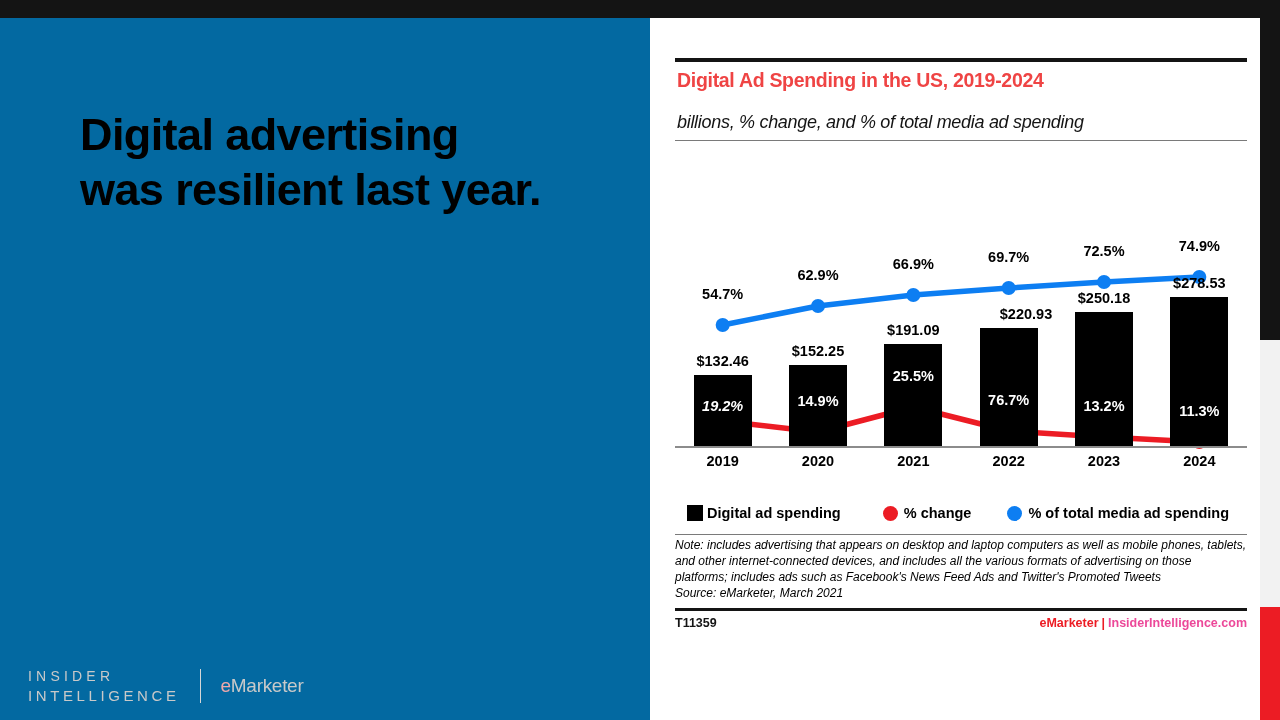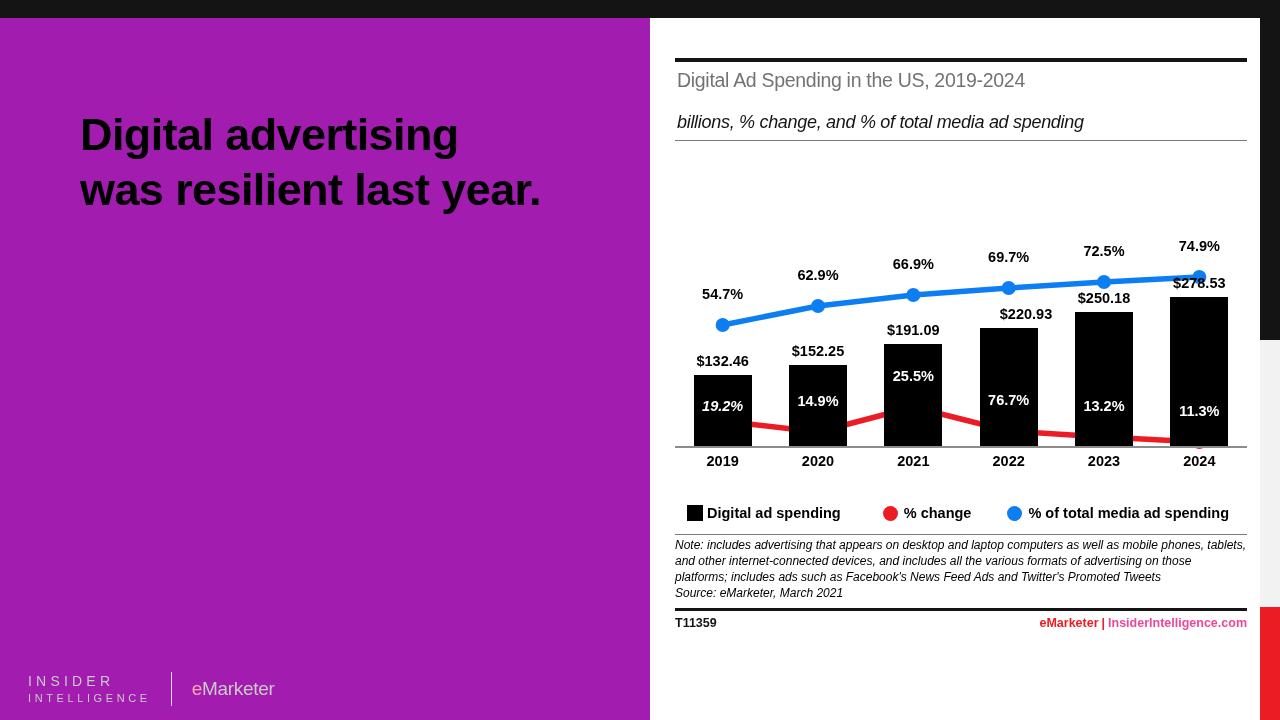--- a/index.html
+++ b/index.html
@@ -13,50 +13,50 @@
 
   
   .top-bar{position:absolute;left:0;top:0;width:1280px;height:18px;background:#141414;}
   .edge-black{position:absolute;right:0;top:18px;width:20px;height:322px;background:#141414;}
   .edge-gray{position:absolute;right:0;top:340px;width:20px;height:267px;background:#f2f2f2;}
   .edge-red{position:absolute;right:0;top:607px;width:20px;height:113px;background:#ec1c24;}
 
   
   .left-panel{
     position:absolute;left:0;top:18px;width:708px;height:702px;
-    background:#a21caf;
+    background:#0369a1;
   }
   .headline{
     position:absolute;left:80px;top:90px;width:560px;
     font-size:45px;font-weight:bold;line-height:1.22;
     color:#000000;letter-spacing:-0.6px;
   }
   .logo{
     position:absolute;left:28px;bottom:14px;
     display:flex;align-items:center;gap:20px;
   }
   .logo-insider{display:flex;flex-direction:column;line-height:1.35;}
   .logo-insider .l1{font-size:14px;letter-spacing:4.2px;color:#c9c9c9;}
-  .logo-insider .l2{font-size:11px;letter-spacing:3.6px;color:#c9c9c9;}
+  .logo-insider .l2{font-size:15px;letter-spacing:3.6px;color:#c9c9c9;}
   .logo-div{width:1px;height:34px;background:#d6d6d6;}
   .logo-emarketer{font-size:19px;color:#c9c9c9;letter-spacing:-0.3px;}
   .logo-emarketer .e{color:#f0a8ab;}
 
   
   .card{
     position:absolute;left:650px;top:18px;width:610px;height:702px;
     background:#ffffff;
   }
   .card-inner{position:absolute;left:25px;top:40px;width:572px;}
 
   .rule-thick{height:4px;background:#141414;}
   .rule-thin{height:1px;background:#7a7a7a;}
 
   .chart-title{
-    color:#737373;font-size:19.5px;font-weight:normal;
+    color:#ef4444;font-size:19.5px;font-weight:bold;
     margin:7px 0 20px 2px;letter-spacing:-0.3px;
   }
   .chart-subtitle{
     color:#141414;font-size:18px;font-style:italic;
     margin:8px 0 7px 2px;letter-spacing:-0.3px;
   }
 
   
   .plot{position:relative;width:572px;height:330px;margin-top:6px;}
   .bar{position:absolute;background:#000000;}

